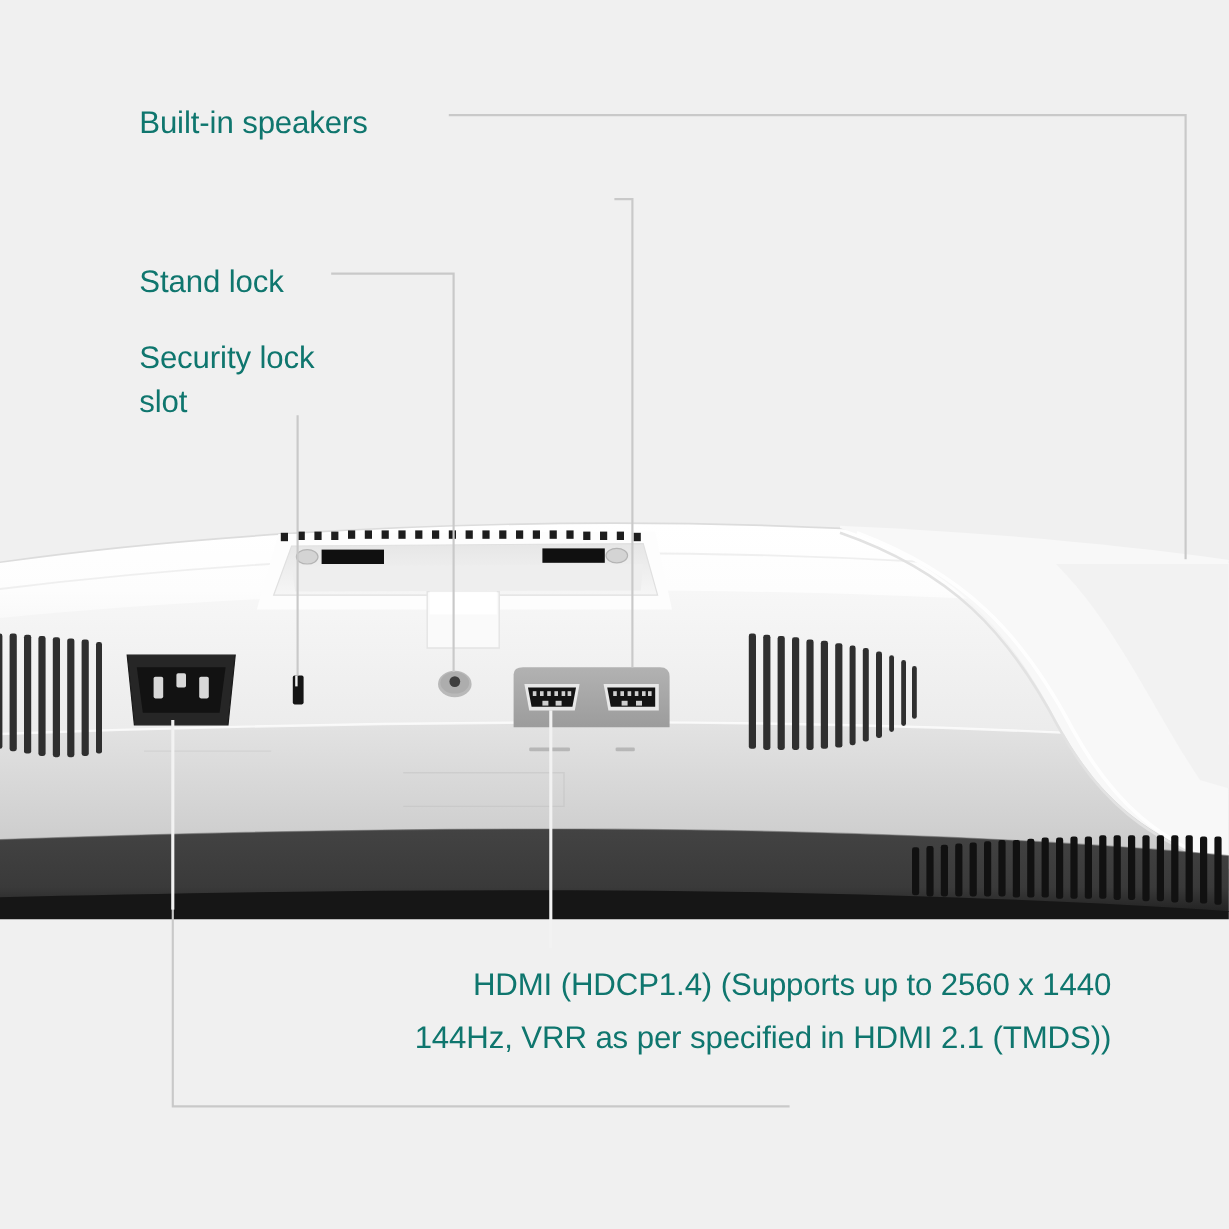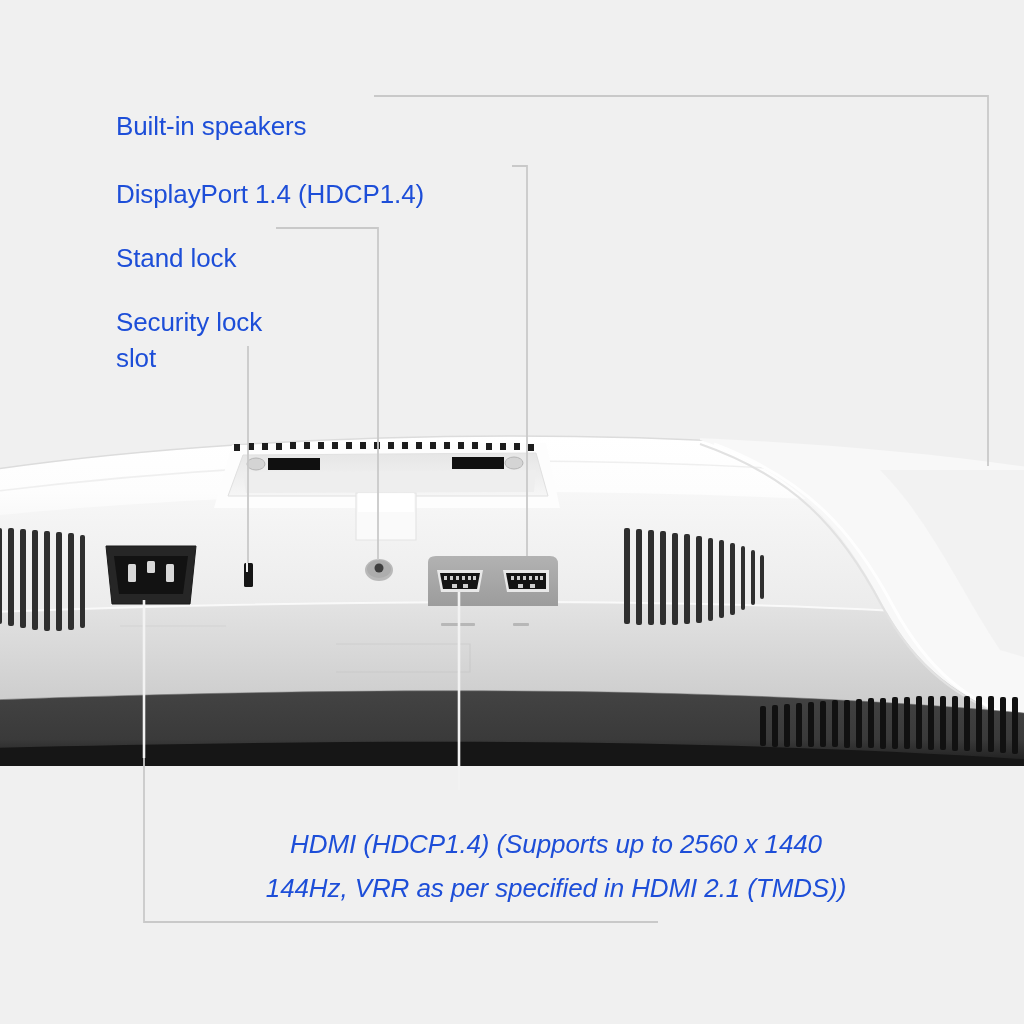--- a/index.html
+++ b/index.html
@@ -12,30 +12,29 @@
     font-family: "Liberation Sans", sans-serif;
     position: relative;
   }
   #stage {
     position: absolute;
     left: 0; top: 0;
     width: 1024px; height: 1024px;
   }
   .callout-label {
     position: absolute;
-    color: #1d4ed8;
+    color: #0f766e;
     font-size: 26px;
     line-height: 36px;
     font-family: "Liberation Sans", sans-serif;
     white-space: pre;
     letter-spacing: -0.1px;
-    margin-top: 24px;
   }
   .callout-label.multiline { white-space: pre-line; }
-  .callout-label.center { text-align: center; font-style: italic; }
+  .callout-label.center { text-align: right; }
   svg.layer {
     position: absolute;
     left: 0; top: 0;
     width: 1024px; height: 1024px;
     pointer-events: none;
   }
   svg.layer.device { pointer-events: auto; }
 </style>
 </head>
 <body>
@@ -316,21 +315,20 @@
       <path d="M 459,592 L 459,790"></path>
     </g>
 
     <g fill="none" stroke="#f4f4f4" stroke-width="2.6" stroke-linecap="butt" opacity="0.95">
       <path d="M 144,600 L 144,758"></path>
     </g>
   </svg>
 
   <div class="callout-label" style="left:116px; top:84px;">Built-in speakers</div>
 
-  <div class="callout-label" style="left:116px; top:152px;">DisplayPort 1.4 (HDCP1.4)</div>
 
   <div class="callout-label" style="left:116px; top:216px;">Stand lock</div>
 
   <div class="callout-label multiline" style="left:116px; top:280px;">Security lock
 slot</div>
 
   <div class="callout-label multiline center" style="left:186px; top:798px; width:740px; line-height:44px;">HDMI (HDCP1.4) (Supports up to 2560 x 1440
 144Hz, VRR as per specified in HDMI 2.1 (TMDS))</div>
 
 

